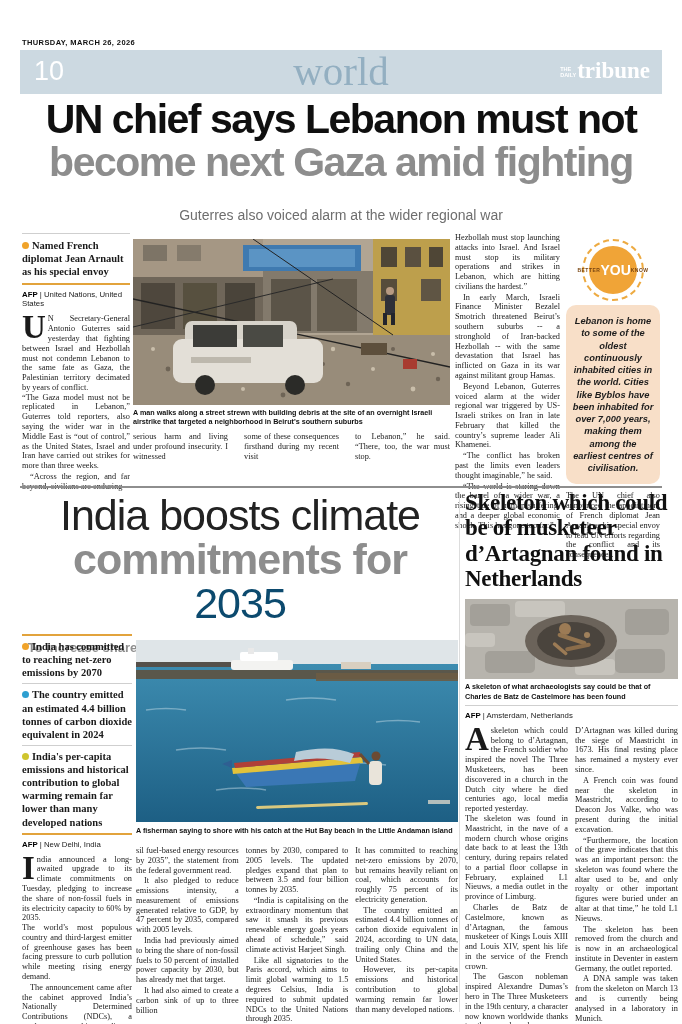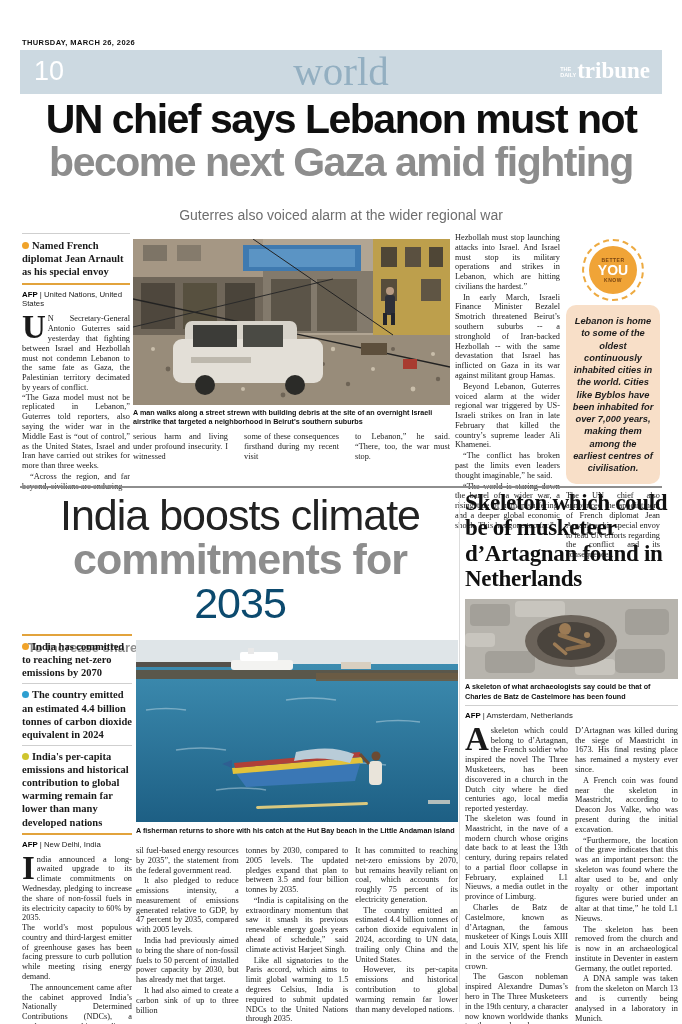--- a/index.html
+++ b/index.html
@@ -43,21 +43,21 @@
   .lead .photo svg{display:block;}
   .lead .cap{position:absolute;left:111px;top:175px;width:317px;}
   .lead .belowcols{position:absolute;left:111px;top:199px;width:317px;display:flex;gap:16px;}
   .lead .belowcols .bc{width:100px;}
   .lead .col3{position:absolute;left:433px;top:0;width:105px;}
   .lead .col4{position:absolute;left:544px;top:0;width:94px;}
   
   .know-badge{width:58px;height:58px;margin:6px auto 2px auto;border:2px dashed #edaa41;border-radius:50%;
               display:flex;align-items:center;justify-content:center;}
   .know-badge .inner{width:48px;height:48px;border-radius:50%;background:#f0a437;color:#fff;
-              display:flex;flex-direction:column;align-items:center;justify-content:center;
+              display:flex;align-items:center;justify-content:center;
               font-family:"Liberation Sans",sans-serif;}
   .know-badge .sm{font-size:5px;font-weight:bold;color:#7a4612;letter-spacing:.5px;}
   .know-badge .big{font-size:14px;font-weight:bold;line-height:1;}
   .know-box{background:#f8dfc8;border-radius:10px;padding:10px 6px;margin-top:4px;
             font-family:"Liberation Sans",sans-serif;font-size:9.3px;font-weight:bold;
             text-align:center;line-height:1.32;color:#1d1d1d;font-style:italic;}
   .col4 .body-col{margin-top:7px;}
   
   .main-divider{position:absolute;left:20px;top:486px;width:642px;height:2px;background:#8e8e8e;}
   .v-divider{position:absolute;left:459px;top:492px;width:1px;height:520px;background:#ddd;}
@@ -251,21 +251,21 @@
       <div class="rule"></div>
       <div class="bullet-item">
         <div class="bullet-head"><span class="dot" style="background:#cfc52e"></span><span>India's per-capita emissions and historical contribution to global warming remain far lower than many developed nations</span></div>
       </div>
       <div class="rule-orange"></div>
       <div class="afp">
         <b>AFP</b>
         <span>|</span>
         <span>New Delhi, India</span>
       </div>
-      <p><span class="dropcap">I</span><span>ndia announced a long-awaited upgrade to its climate commitments on Wednesday, pledging to increase the share of non-fossil fuels in its electricity capacity to 60% by 2035.</span></p>
+      <p><span class="dropcap">I</span><span>ndia announced a long-awaited upgrade to its climate commitments on Tuesday, pledging to increase the share of non-fossil fuels in its electricity capacity to 60% by 2035.</span></p>
       <div>
           <p>The world’s most populous country and third-largest emitter of greenhouse gases has been facing pressure to curb pollution while meeting rising energy demand.</p>
           <p>The announcement came after the cabinet approved India’s Nationally Determined Contributions (NDCs), a roadmap to achieve climate change goals under the Paris Agreement.</p>
         </div>
     </div>
 
     <div class="photo">
       <svg width="322" height="182" viewBox="0 0 322 182" xmlns="http://www.w3.org/2000/svg">
         <defs>
           <linearGradient id="sea" x1="0" y1="0" x2="0" y2="1">
@@ -295,21 +295,21 @@
         <polygon points="98,123 224,112 225,117 99,128" fill="#b04038"></polygon>
         <path d="M160,112 q35,-8 58,2 l-4,9 q-30,-8 -56,-2 z" fill="#b9ccd8"></path>
         <polygon points="96,128 86,124 96,120" fill="#2f5f92"></polygon>
         <circle cx="240" cy="116" r="4.5" fill="#6b4a33"></circle>
         <rect x="233" y="121" width="13" height="24" rx="4" fill="#e9e4da"></rect>
         <path d="M233,124 L224,114" stroke="#6b4a33" stroke-width="3" fill="none"></path>
         <rect x="120" y="164" width="112" height="3" rx="1.5" fill="#d9c87e" transform="rotate(-2 176 165)"></rect>
         <rect x="292" y="160" width="22" height="4" fill="#d8d4c8" opacity=".8"></rect>
       </svg>
     </div>
-    <div class="cap caption">A fisherman returns to shore with his catch at the Hut Bay beach in the Little Andaman island</div>
+    <div class="cap caption">A fisherman saying to shore with his catch at the Hut Bay beach in the Little Andaman island</div>
     <div class="belowcols">
       <div class="bc body-col">
           <p>sil fuel-based energy resources by 2035”, the statement from the federal government read.</p>
           <p>It also pledged to reduce emissions intensity, a measurement of emissions generated relative to GDP, by 47 percent by 2035, compared with 2005 levels.</p>
           <p>India had previously aimed to bring the share of non-fossil fuels to 50 percent of installed power capacity by 2030, but has already met that target.</p>
           <p>It had also aimed to create a carbon sink of up to three billion</p>
         </div>
       <div class="bc body-col">
           <p>tonnes by 2030, compared to 2005 levels. The updated pledges expand that plan to between 3.5 and four billion tonnes by 2035.</p>
           <p>“India is capitalising on the extraordinary momentum that saw it smash its previous renewable energy goals years ahead of schedule,” said climate activist Harjeet Singh.</p>

